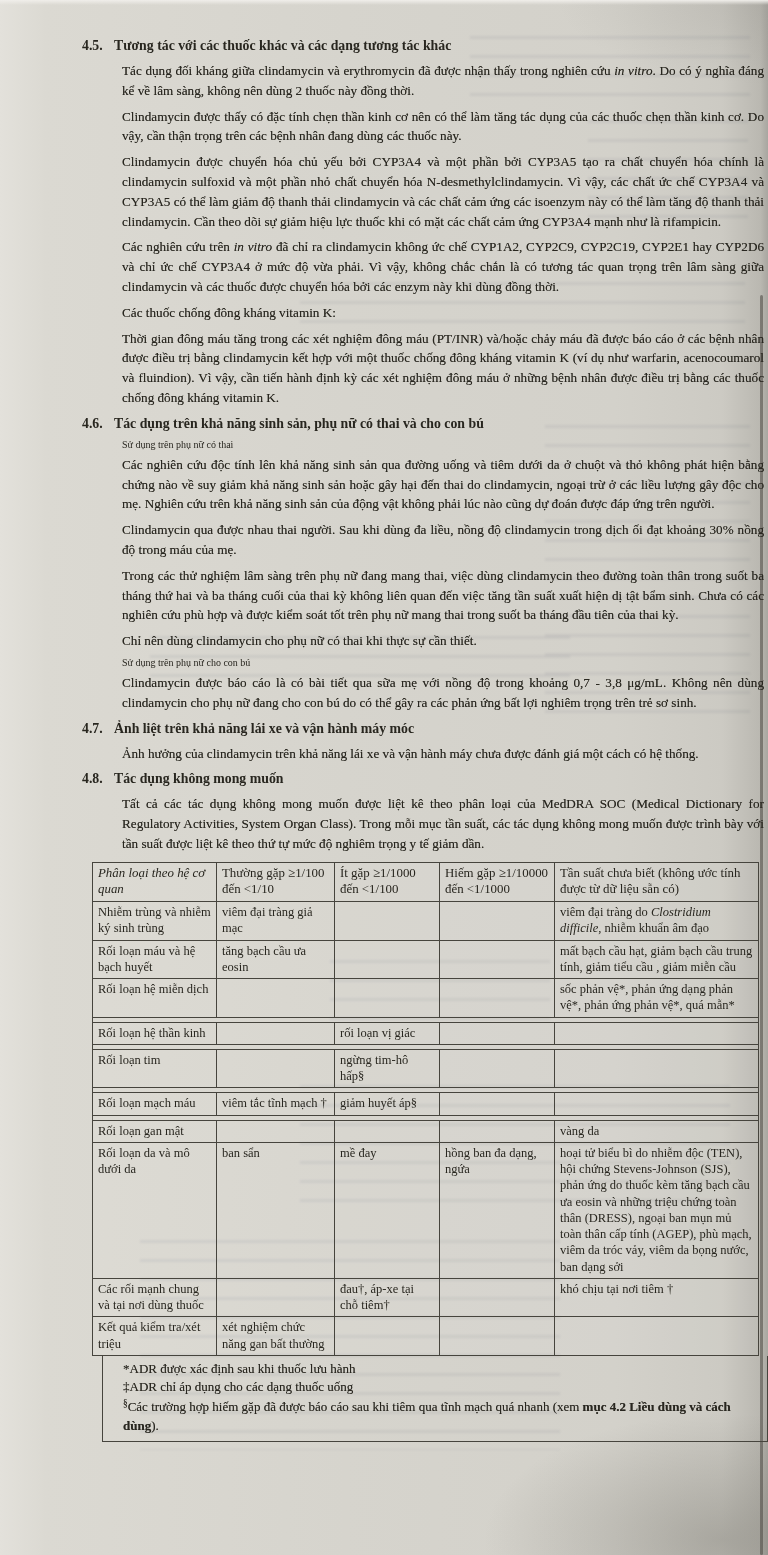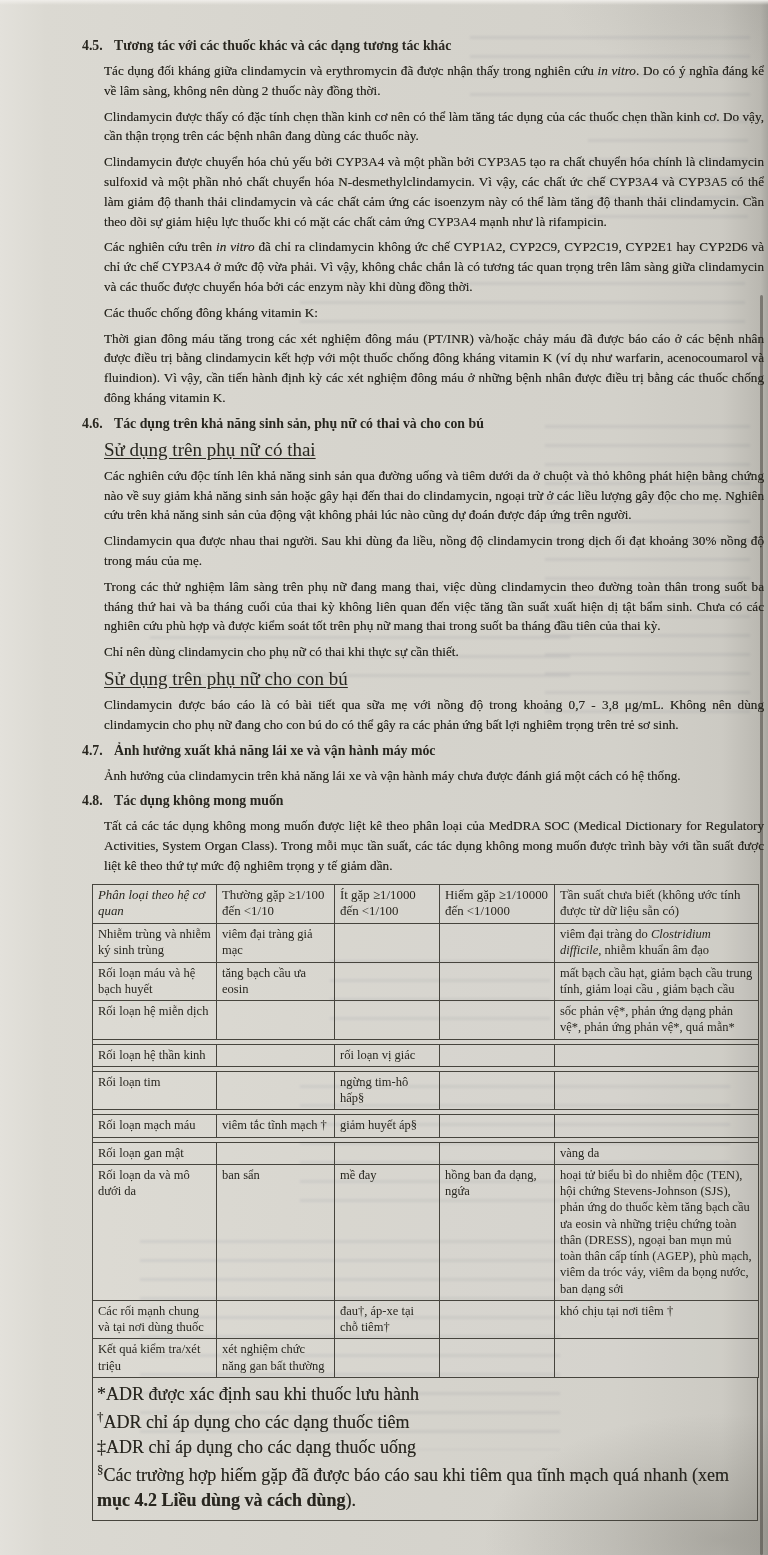--- a/index.html
+++ b/index.html
@@ -14,35 +14,35 @@
     font-family:"Liberation Serif","DejaVu Serif",serif;
     color:#28261f;
   }
   .edge-top{position:absolute;left:0;top:0;width:100%;height:5px;background:linear-gradient(180deg,#f0eeea,rgba(240,238,234,0));}
   .edge-right{position:absolute;right:5px;top:295px;bottom:0;width:3px;background:rgba(72,70,63,.55);filter:blur(.6px);border-radius:2px;}
   .ghost{position:absolute;opacity:.11;filter:blur(1.1px);pointer-events:none;
     background:repeating-linear-gradient(180deg, rgba(60,66,92,.65) 0 3px, transparent 3px 19px);}
   .content{position:absolute;left:8px;top:0;width:768px;padding:34px 12px 0 74px;box-sizing:border-box;}
   .shead{display:flex;margin:2px 0 5px 0;font-weight:bold;font-size:13.8px;line-height:1.45;}
   .snum{width:32px;flex:0 0 32px;}
-  .sbody{margin-left:22px;}
+  .sbody{margin-left:40px;}
   p.para{margin:0 0 6px 0;font-size:13.2px;line-height:1.5;text-align:justify;text-shadow:0 0 .4px rgba(40,38,31,.55);}
-  .subhead{font-size:19px;text-decoration:underline;margin:2px 0 5px 0;text-underline-offset:2px;}
+  .subhead{font-size:10px;margin:2px 0 5px 0;text-underline-offset:2px;}
   i{font-style:italic;}
   table.adr{border-collapse:collapse;margin:8px 0 0 10px;width:666px;table-layout:fixed;
     font-size:12.5px;line-height:1.3;background:rgba(255,255,255,.06);}
   table.adr td,table.adr th{border:1.4px solid #46443d;padding:2px 5px 3px;vertical-align:top;text-align:left;
     font-weight:normal;word-wrap:break-word;}
   td.ttl{font-weight:bold;font-size:13.2px;padding:3px 6px;}
   th.h{font-weight:bold;font-size:12.9px;}
   th.h.it{font-style:italic;}
   tr.spacer-row td{height:4px;padding:0;}
-  .footnotes{margin-left:10px;width:666px;box-sizing:border-box;
+  .footnotes{margin-left:20px;width:666px;box-sizing:border-box;
     border-left:1.4px solid #46443d;border-right:1.4px solid #46443d;border-bottom:1.4px solid #46443d;
-    padding:4px 4px 6px;font-size:18px;line-height:1.42;}
+    padding:4px 20px 6px;font-size:13px;line-height:1.42;}
   .footnotes .fline{text-shadow:0 0 .4px rgba(40,38,31,.5);}
   .sup{font-size:.72em;vertical-align:super;}
   b{font-weight:bold;}
 </style>
 </head>
 <body>
 
 <div class="page">
 
   <div class="ghost" style="left:470px;top:36px;width:280px;height:72px;"></div>
@@ -85,21 +85,21 @@
         <p class="para">Trong các thử nghiệm lâm sàng trên phụ nữ đang mang thai, việc dùng clindamycin theo đường toàn thân trong suốt ba tháng thứ hai và ba tháng cuối của thai kỳ không liên quan đến việc tăng tần suất xuất hiện dị tật bẩm sinh. Chưa có các nghiên cứu phù hợp và được kiểm soát tốt trên phụ nữ mang thai trong suốt ba tháng đầu tiên của thai kỳ.</p>
         <p class="para">Chỉ nên dùng clindamycin cho phụ nữ có thai khi thực sự cần thiết.</p>
         <div class="subhead">Sử dụng trên phụ nữ cho con bú</div>
         <p class="para">Clindamycin được báo cáo là có bài tiết qua sữa mẹ với nồng độ trong khoảng 0,7 - 3,8 μg/mL. Không nên dùng clindamycin cho phụ nữ đang cho con bú do có thể gây ra các phản ứng bất lợi nghiêm trọng trên trẻ sơ sinh.</p>
       </div>
     </section>
 
     <section>
       <div class="shead">
         <span class="snum">4.7.</span>
-        <span class="stitle">Ảnh hưởng xuất khả năng lái xe và vận hành máy móc</span>
+        <span class="stitle">Ảnh liệt trên khả năng lái xe và vận hành máy móc</span>
       </div>
       <div class="sbody">
         <p class="para">Ảnh hưởng của clindamycin trên khả năng lái xe và vận hành máy chưa được đánh giá một cách có hệ thống.</p>
       </div>
     </section>
 
     <section>
       <div class="shead">
         <span class="snum">4.8.</span>
         <span class="stitle">Tác dụng không mong muốn</span>
@@ -130,21 +130,21 @@
         <td>viêm đại tràng giả mạc</td>
         <td></td>
         <td></td>
         <td><span>viêm đại tràng do </span><i>Clostridium difficile</i><span>, nhiễm khuẩn âm đạo</span></td>
       </tr>
       <tr>
         <td>Rối loạn máu và hệ bạch huyết</td>
         <td>tăng bạch cầu ưa eosin</td>
         <td></td>
         <td></td>
-        <td>mất bạch cầu hạt, giảm bạch cầu trung tính, giảm loại cầu , giảm bạch cầu</td>
+        <td>mất bạch cầu hạt, giảm bạch cầu trung tính, giảm tiểu cầu , giảm miễn cầu</td>
       </tr>
       <tr>
         <td>Rối loạn hệ miễn dịch</td>
         <td></td>
         <td></td>
         <td></td>
         <td>sốc phản vệ*, phản ứng dạng phản vệ*, phản ứng phản vệ*, quá mẫn*</td>
       </tr>
       <tr class="spacer-row">
             <td colspan="5"></td>
@@ -205,19 +205,18 @@
         <td>xét nghiệm chức năng gan bất thường</td>
         <td></td>
         <td></td>
         <td></td>
       </tr>
     </tbody>
       </table>
 
     <div class="footnotes">
       <div class="fline"><span>*</span><span>ADR được xác định sau khi thuốc lưu hành</span></div>
-      <div class="fline"><span class="sup">†</span><span>ADR chỉ áp dụng cho các dạng thuốc tiêm</span></div>
       <div class="fline"><span>‡</span><span>ADR chỉ áp dụng cho các dạng thuốc uống</span></div>
       <div class="fline"><span class="sup">§</span><span>Các trường hợp hiếm gặp đã được báo cáo sau khi tiêm qua tĩnh mạch quá nhanh (xem </span><b>mục 4.2 Liều dùng và cách dùng</b><span>).</span></div>
     </div>
 
   </div>
 </div>
 
 </body></html>

